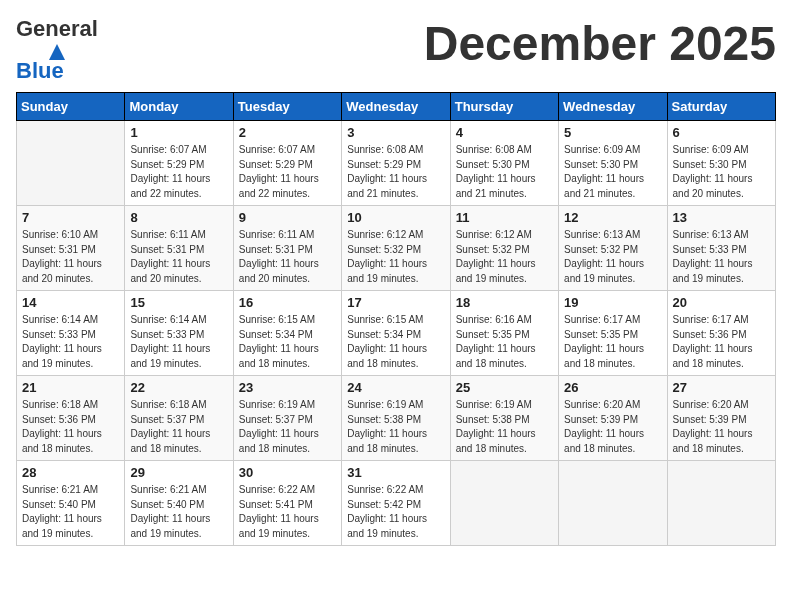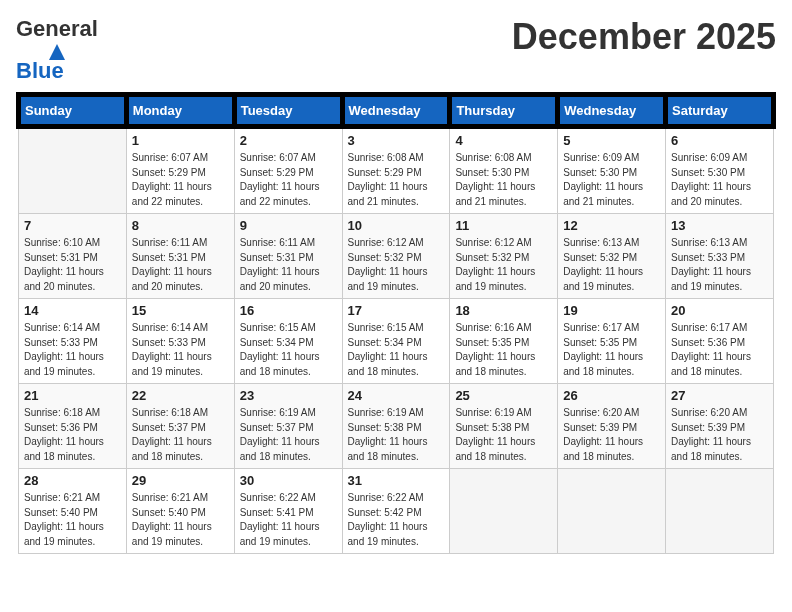--- a/index.html
+++ b/index.html
@@ -18,42 +18,42 @@
     }
     .logo {
       display: flex;
       flex-direction: column;
       align-items: flex-start;
     }
     .title-block {
       text-align: right;
     }
     .month-title {
-      font-size: 36px;
+      font-size: 48px;
       font-weight: bold;
       color: #333;
     }
     .subtitle {
       font-size: 16px;
       color: #555;
       margin-top: 2px;
     }
     .calendar {
       width: 100%;
       border-collapse: collapse;
       font-size: 11px;
     }
     .calendar thead th {
       background: #1565c0;
       color: #fff;
       padding: 6px 4px;
       text-align: left;
       font-size: 13px;
       font-weight: bold;
-      border: 5px solid #000000;
+      border: 1px solid #000000;
     }
     .calendar tbody td {
       border: 1px solid #ccc;
       padding: 4px 5px;
       vertical-align: top;
       width: calc(100% / 7);
       min-height: 80px;
       background: #fff;
     }
     .calendar tbody tr:nth-child(even) td {

